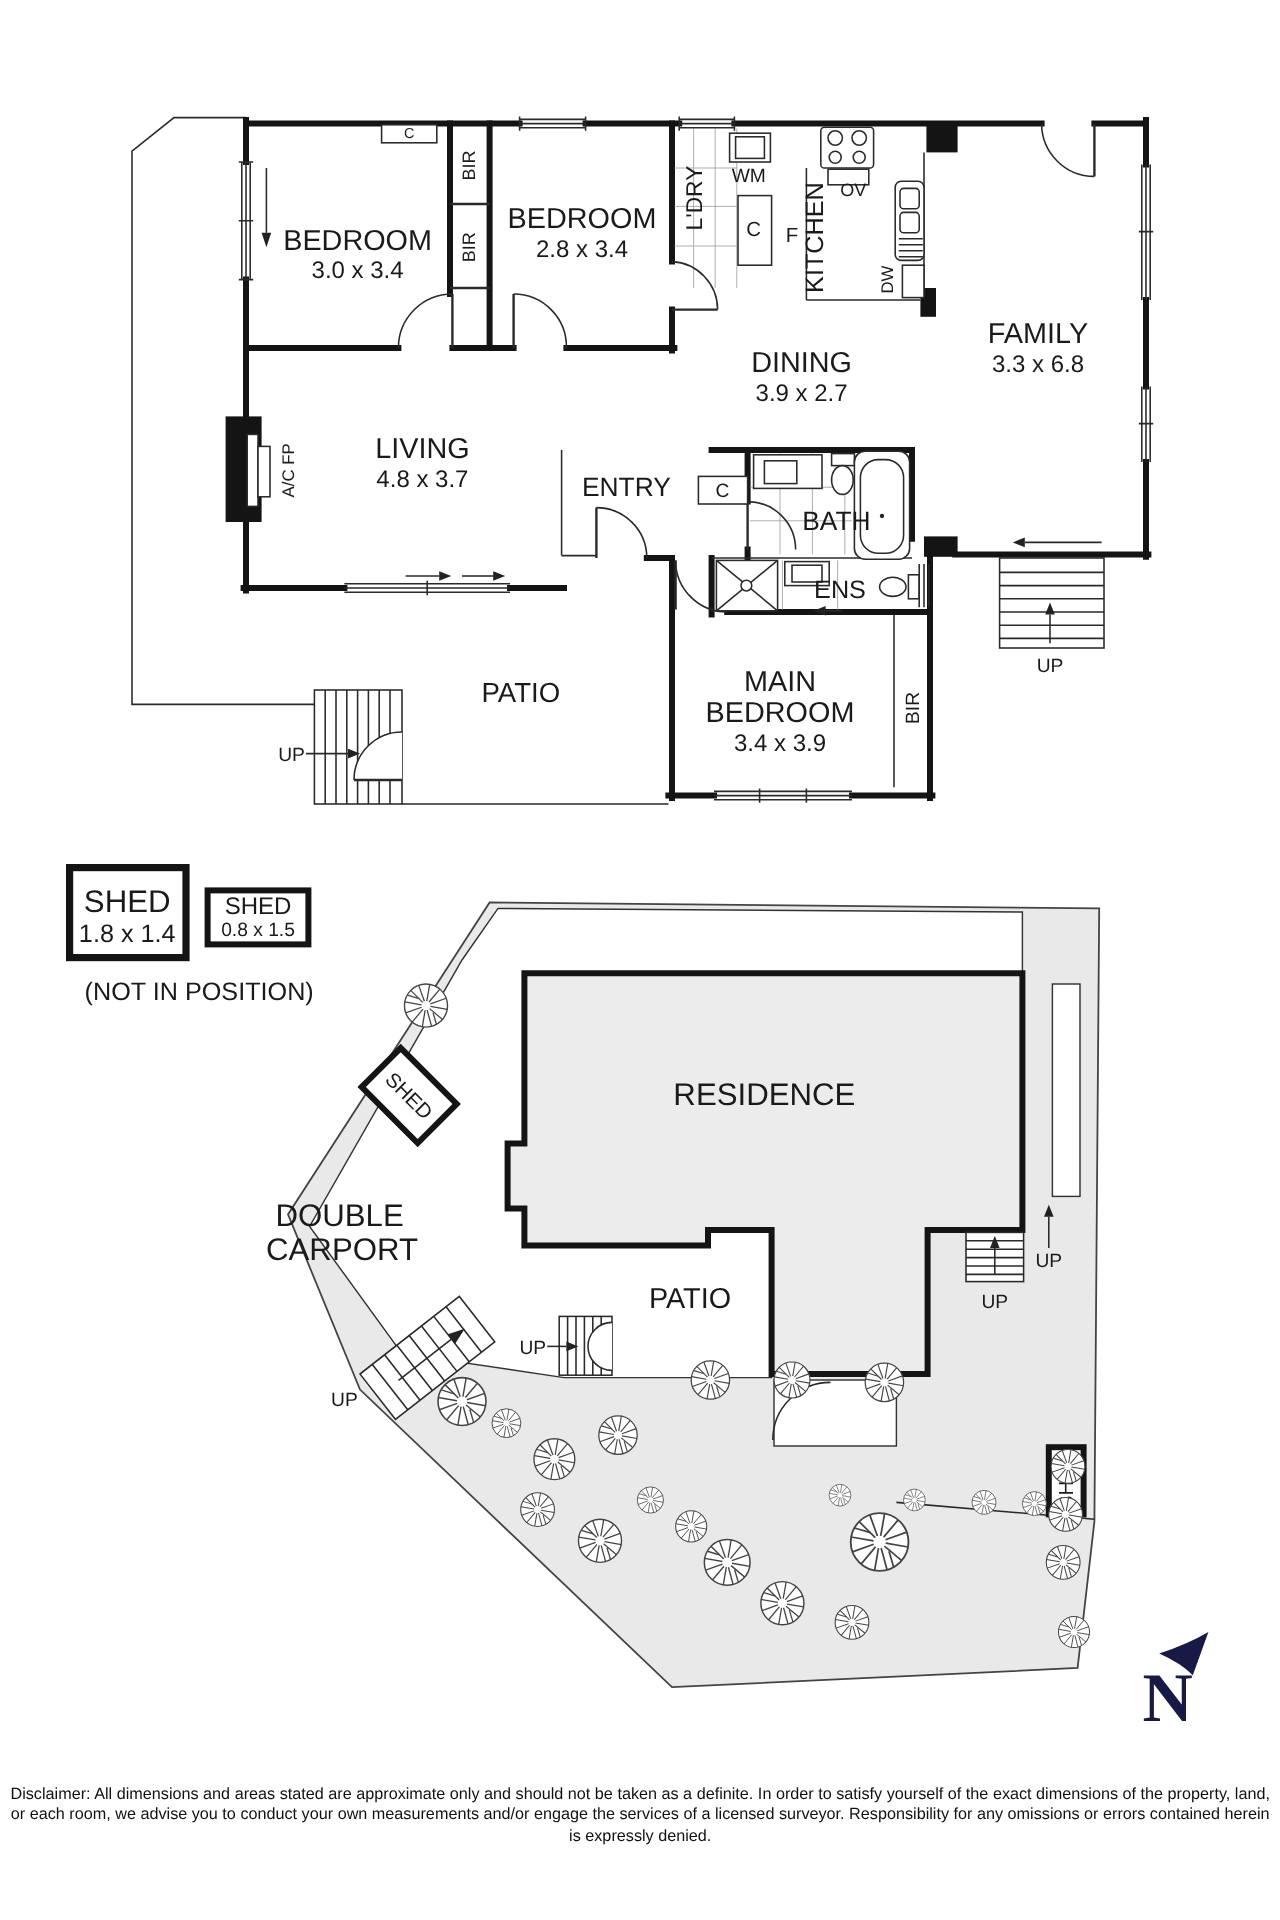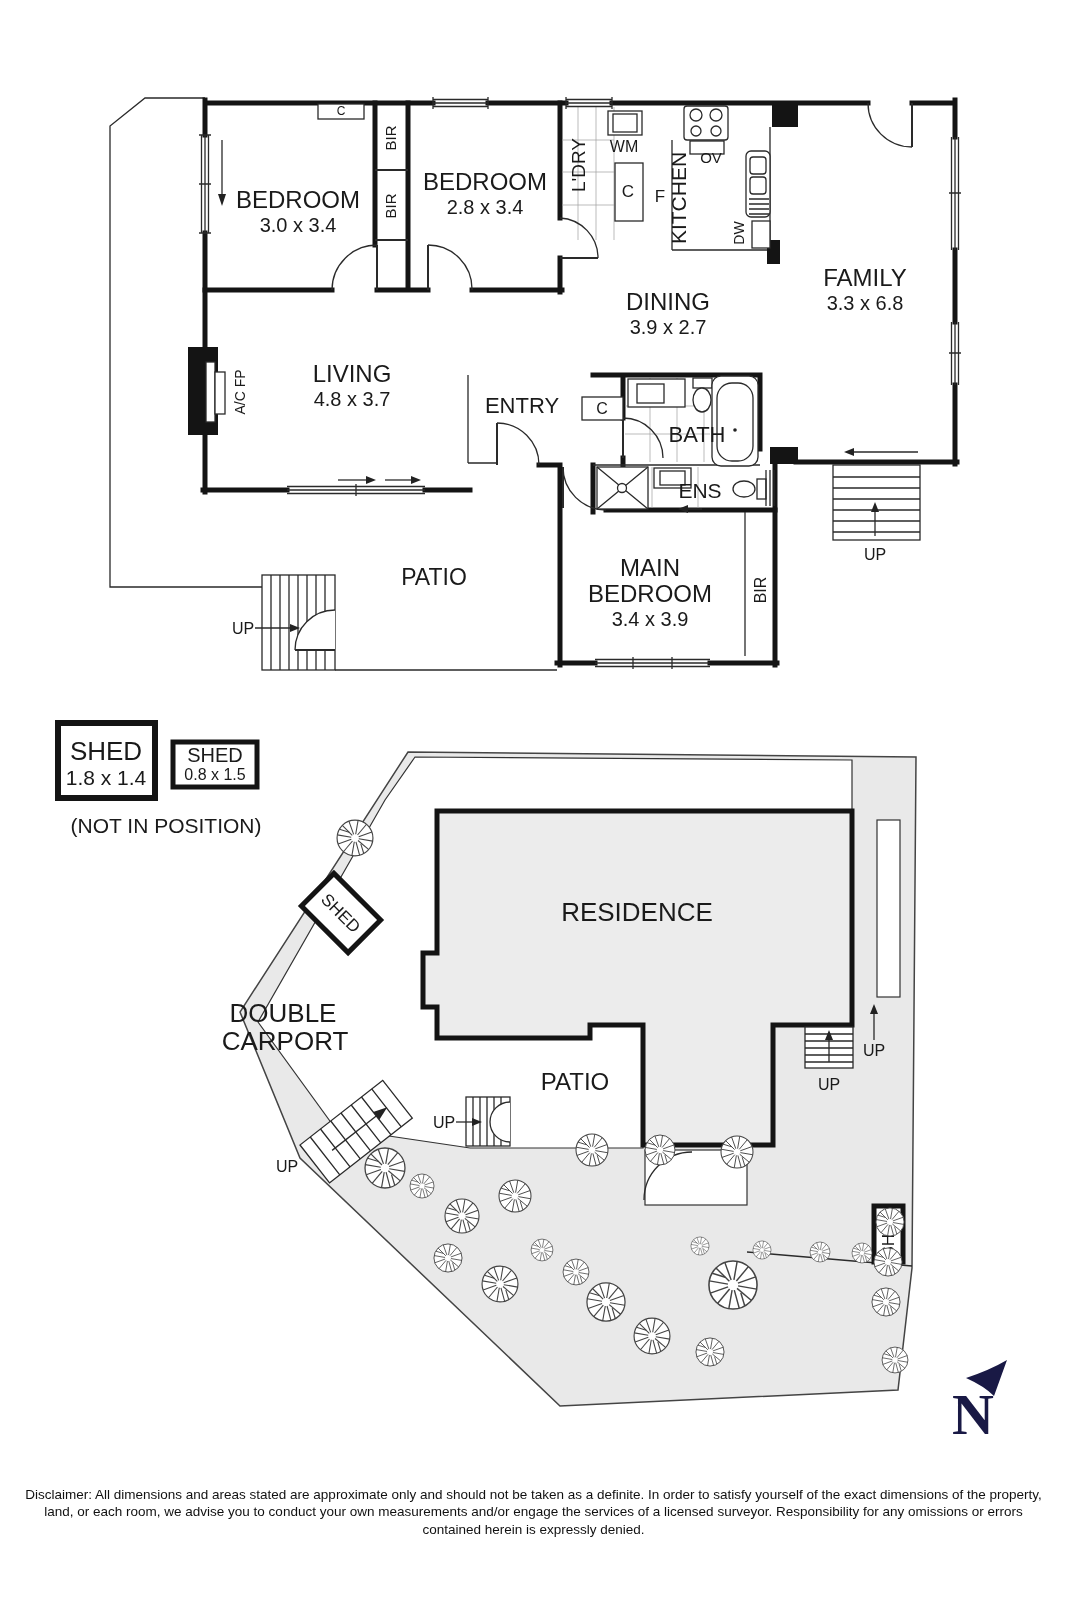--- a/index.html
+++ b/index.html
@@ -6,21 +6,21 @@
   #page{position:relative;width:1067px;height:1600px;background:#fff;overflow:hidden;
         font-family:"Liberation Sans", sans-serif;}
   svg text{font-family:"Liberation Sans", sans-serif;fill:#1a1a1a;}
   .tw{stroke:#141414;stroke-width:5;fill:none;stroke-linecap:square;}
   .tn{stroke:#2a2a2a;stroke-width:1.3;fill:none;}
   .tn2{stroke:#2a2a2a;stroke-width:2;fill:none;}
   .gr{stroke:#9f9f9f;stroke-width:0.7;fill:none;}
   .fx{stroke:#2a2a2a;stroke-width:1.3;fill:#fff;}
   .blk{fill:#141414;stroke:none;}
   #disclaimer{position:absolute;top:1486px;left:0;width:1067px;box-sizing:border-box;
-      padding:0 20px;text-align:center;font-size:13.5px;line-height:1.28;color:#111;}
+      padding:0 4px;text-align:center;font-size:13.5px;line-height:1.28;color:#111;}
 </style>
 </head>
 <body>
 
 <div id="page">
 <svg width="1067" height="1600" viewBox="0 0 1067 1600">
   <defs>
     <g id="tree">
       <circle r="18.5" fill="#fff" stroke="#444" stroke-width="1.2"></circle>
       <g stroke="#444" stroke-width="1.1">

